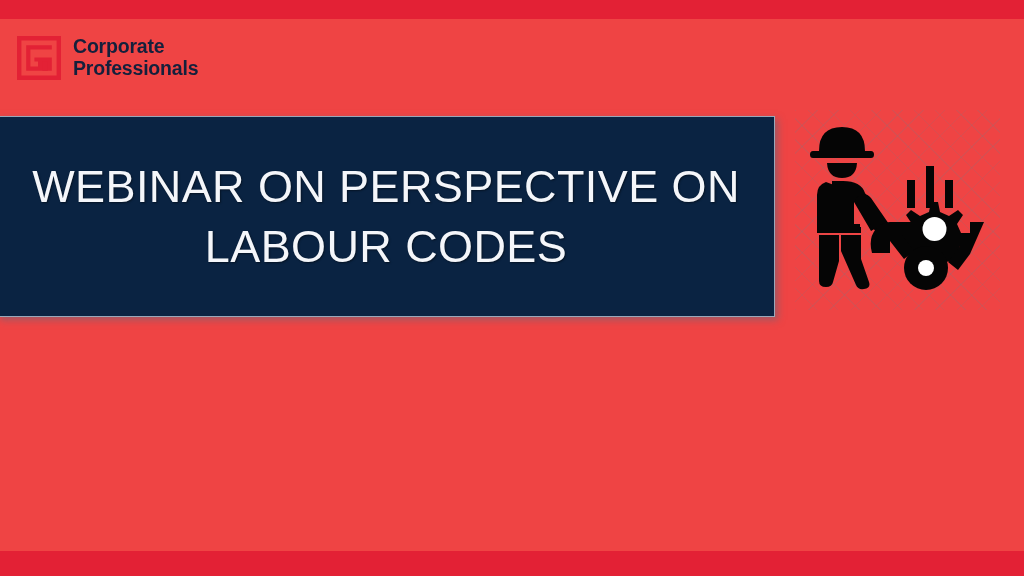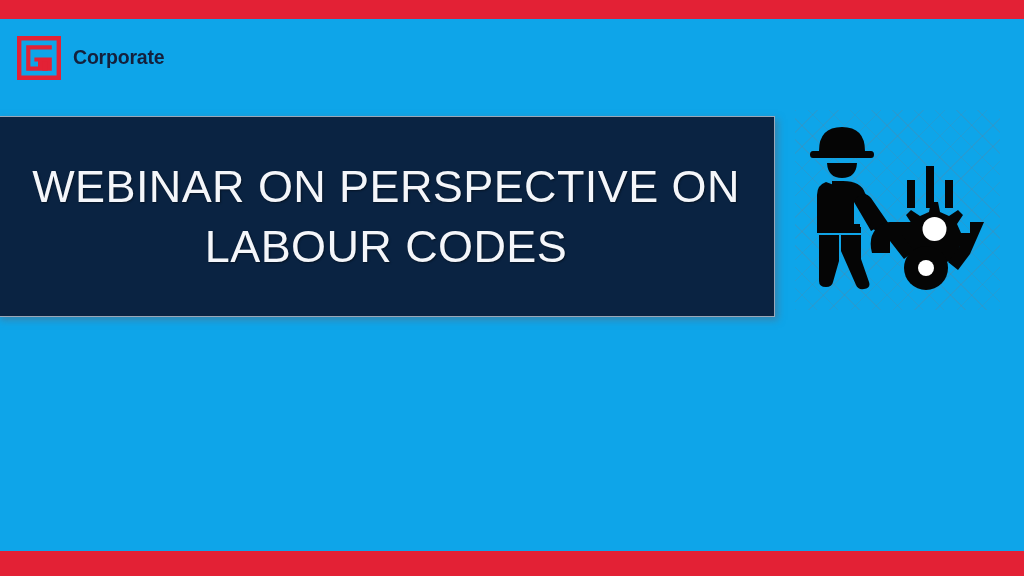--- a/index.html
+++ b/index.html
@@ -8,21 +8,21 @@
     padding: 0;
     background: #ffffff;
   }
   body {
     font-family: "Liberation Sans", sans-serif;
   }
   .slide {
     position: relative;
     width: 1024px;
     height: 576px;
-    background: #0ea5e9;
+    background: #ef4444;
     overflow: hidden;
   }
 
   
   .bar-top {
     position: absolute;
     left: 0;
     top: 0;
     width: 1024px;
     height: 19px;
@@ -126,20 +126,21 @@
   <div class="bar-top"></div>
 
   <div class="logo-lockup">
     <svg class="logo-mark" viewBox="0 0 44 44" aria-hidden="true">
       <path fill="#E32135" d="M0 0 H44 V44 H0 Z M4.4 4.4 V39.6 H39.6 V4.4 Z"></path>
       <path fill="#E32135" d="M9.2 9.2 H34.8 V13.4 H13.4 V30.6 H21.0 V25.6 H17.4 V21.4 H34.8 V34.8 H9.2 Z"></path>
       <path fill="#E32135" d="M25.4 25.6 H30.8 V34.8 H25.4 Z"></path>
     </svg>
     <div class="logo-wordmark">
       <span>Corporate</span>
+      <span>Professionals</span>
     </div>
   </div>
 
   <div class="title-banner">
     <h1 class="title-text">WEBINAR ON PERSPECTIVE ON LABOUR CODES</h1>
   </div>
 
   <div class="worker-art">
     <div class="hatch"></div>
     <svg viewBox="0 0 205 200" aria-hidden="true">

